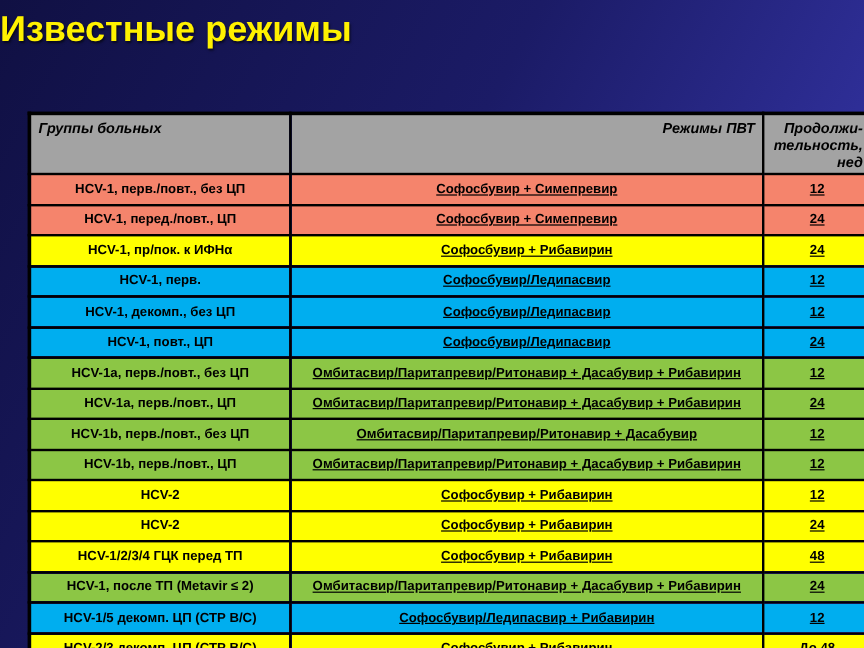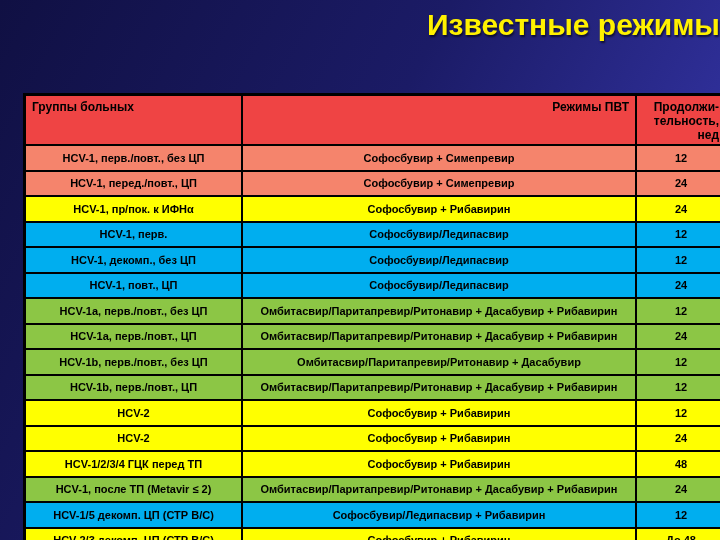--- a/index.html
+++ b/index.html
@@ -2,39 +2,39 @@
 <html><head>
 <meta charset="utf-8">
 <style>
   html,body{margin:0;padding:0;}
   body{
     width:720px;height:540px;overflow:hidden;position:relative;
     background:linear-gradient(118deg,#101043 0%,#1b1b66 45%,#3d3dbc 100%);
     font-family:"Liberation Sans",sans-serif;
   }
   .title{
-    text-align:right;color:#fff100;font-weight:bold;
+    text-align:left;color:#fff100;font-weight:bold;
     padding-top:6px;line-height:37px;
     text-shadow:1px 2px 2px rgba(0,0,0,.6);
     user-select:none;
   }
   .title .t-line{font-size:30px;}
   .title .fda{font-size:15px;letter-spacing:.5px;}
   table{
     position:absolute;left:23px;top:93px;width:669px;
     border-collapse:collapse;table-layout:fixed;
     border:3px solid #000;
   }
   th,td{border:2px solid #000;font-weight:bold;color:#000;overflow:hidden;}
-  th{background:#ef4444;vertical-align:top;font-size:12px;padding:4px 6px 2px 6px;height:42px;}
+  th{background:#a3a3a3;vertical-align:top;font-size:12px;padding:4px 6px 2px 6px;height:42px;font-style:italic;}
   th.col1{text-align:left;}
   th.col2,th.col3{text-align:right;}
   td{font-size:11px;padding:2px 6px;height:19.5px;vertical-align:middle;white-space:nowrap;}
   td.col1{text-align:center;}
-  td.col2,td.col3{text-align:center;}
+  td.col2,td.col3{text-align:center;text-decoration:underline;}
   .col1{width:203px;}
   .col2{width:380px;}
   .col3{width:76px;}
   tr.c-salmon{background:#f5846c;}
   tr.c-yellow{background:#ffff00;}
   tr.c-cyan{background:#00aeef;}
   tr.c-green{background:#8cc645;}
 </style>
 </head>
 <body>

